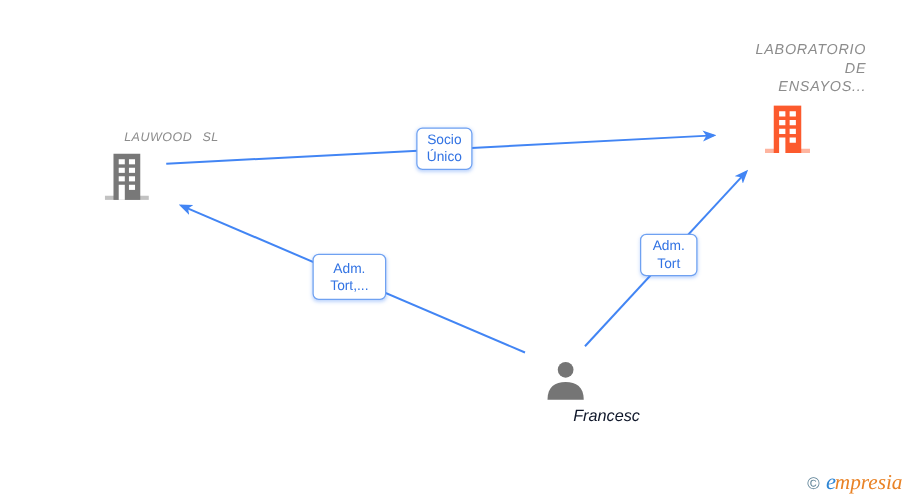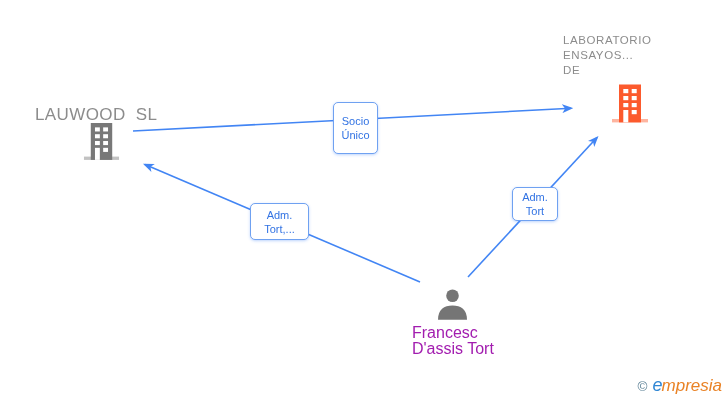--- a/index.html
+++ b/index.html
@@ -25,65 +25,66 @@
     border-radius: 5px;
     box-shadow: 0 1px 3px rgba(66, 132, 245, 0.35);
     color: #3273e3;
     font-size: 11px;
     line-height: 14px;
     text-align: center;
     display: flex;
     flex-direction: column;
     justify-content: center;
   }
-  #label-socio      { left: 333px; top: 102px; width: 45px; height: 52px; }
+  #label-socio      { left: 333px; top: 102px; width: 45px; height: 34px; }
   #label-adm-left   { left: 250px; top: 203px; width: 59px; height: 37px; }
   #label-adm-right  { left: 512px; top: 187px; width: 46px; height: 34px; }
   .node-label {
     position: absolute;
     color: #8c8c8c;
-    text-align: left;
+    text-align: right;
+    font-style: italic;
   }
   #lauwood-label {
     left: 35px; top: 105px; width: 140px;
-    font-size: 17px;
+    font-size: 10px;
     word-spacing: 5px;
     letter-spacing: 0.4px;
   }
   #laboratorio-label {
     left: 563px; top: 33px; width: 130px;
     font-size: 11.5px;
     line-height: 15px;
     letter-spacing: 0.6px;
   }
   #person-label {
-    left: 412px; top: 325px; width: 120px;
-    font-size: 16px;
+    left: 392px; top: 325px; width: 120px;
+    font-size: 13px;
     line-height: 15.5px;
-    color: #a21caf;
+    color: #0f172a;
   }
   .node-icon { position: absolute; }
   #lauwood-icon     { left: 83px;  top: 121px; }
   #laboratorio-icon { left: 611px; top: 83px;  }
   #person-icon      { left: 435px; top: 288px; }
 
   #brand-footer {
     position: absolute;
     right: 6px; bottom: 4px;
     display: flex;
     align-items: baseline;
     gap: 5px;
     cursor: pointer;
   }
   #brand-copyright {
     color: #5c8196;
     font-size: 13.5px;
   }
   .brand-word {
-    font-family: Liberation Sans, sans-serif;
+    font-family: Liberation Serif, serif;
     font-style: italic;
     font-size: 17px;
   }
   #brand-e    { color: #2f86d4; font-size: 18px; }
   #brand-rest { color: #e98225; margin-left: -1px; }
 </style>
 </head>
 <body>
 
 <div id="stage">
@@ -127,22 +128,22 @@
         <rect x="12.3" y="20" width="5" height="4.2"></rect>
         <rect x="20.7" y="20" width="5" height="4.2"></rect>
         <rect x="20.7" y="27" width="5" height="4.2"></rect>
         <rect x="12.3" y="27" width="5" height="12.4"></rect>
       </g>
     </svg>
   </div>
 
   <div class="node-label" id="laboratorio-label">
     <div>LABORATORIO</div>
+    <div>DE</div>
     <div>ENSAYOS...</div>
-    <div>DE</div>
   </div>
   <div class="node-icon" id="laboratorio-icon">
     <svg width="38" height="41" viewBox="0 0 38 41">
       <g fill="#fc5a2d">
         <rect x="1" y="36" width="36" height="3.4" opacity="0.45"></rect>
         <rect x="8" y="1.5" width="22" height="37.9"></rect>
       </g>
       <g fill="#ffffff">
         <rect x="12.3" y="6" width="5" height="4.2"></rect>
         <rect x="20.7" y="6" width="5" height="4.2"></rect>
@@ -159,21 +160,20 @@
   <div class="node-icon" id="person-icon">
     <svg width="35" height="34" viewBox="0 0 35 34">
       <g fill="#757575">
         <circle cx="17.5" cy="7.8" r="6.3"></circle>
         <path d="M3,31.8 C3,21.5 9,17.6 17.5,17.6 C26,17.6 32,21.5 32,31.8 Z"></path>
       </g>
     </svg>
   </div>
   <div class="node-label" id="person-label">
     <div>Francesc</div>
-    <div>D'assis Tort</div>
   </div>
 
   <div id="brand-footer">
     <span id="brand-copyright">©</span>
     <span class="brand-word"><span id="brand-e">e</span><span id="brand-rest">mpresia</span></span>
   </div>
 
 </div>
 
 </body></html>

